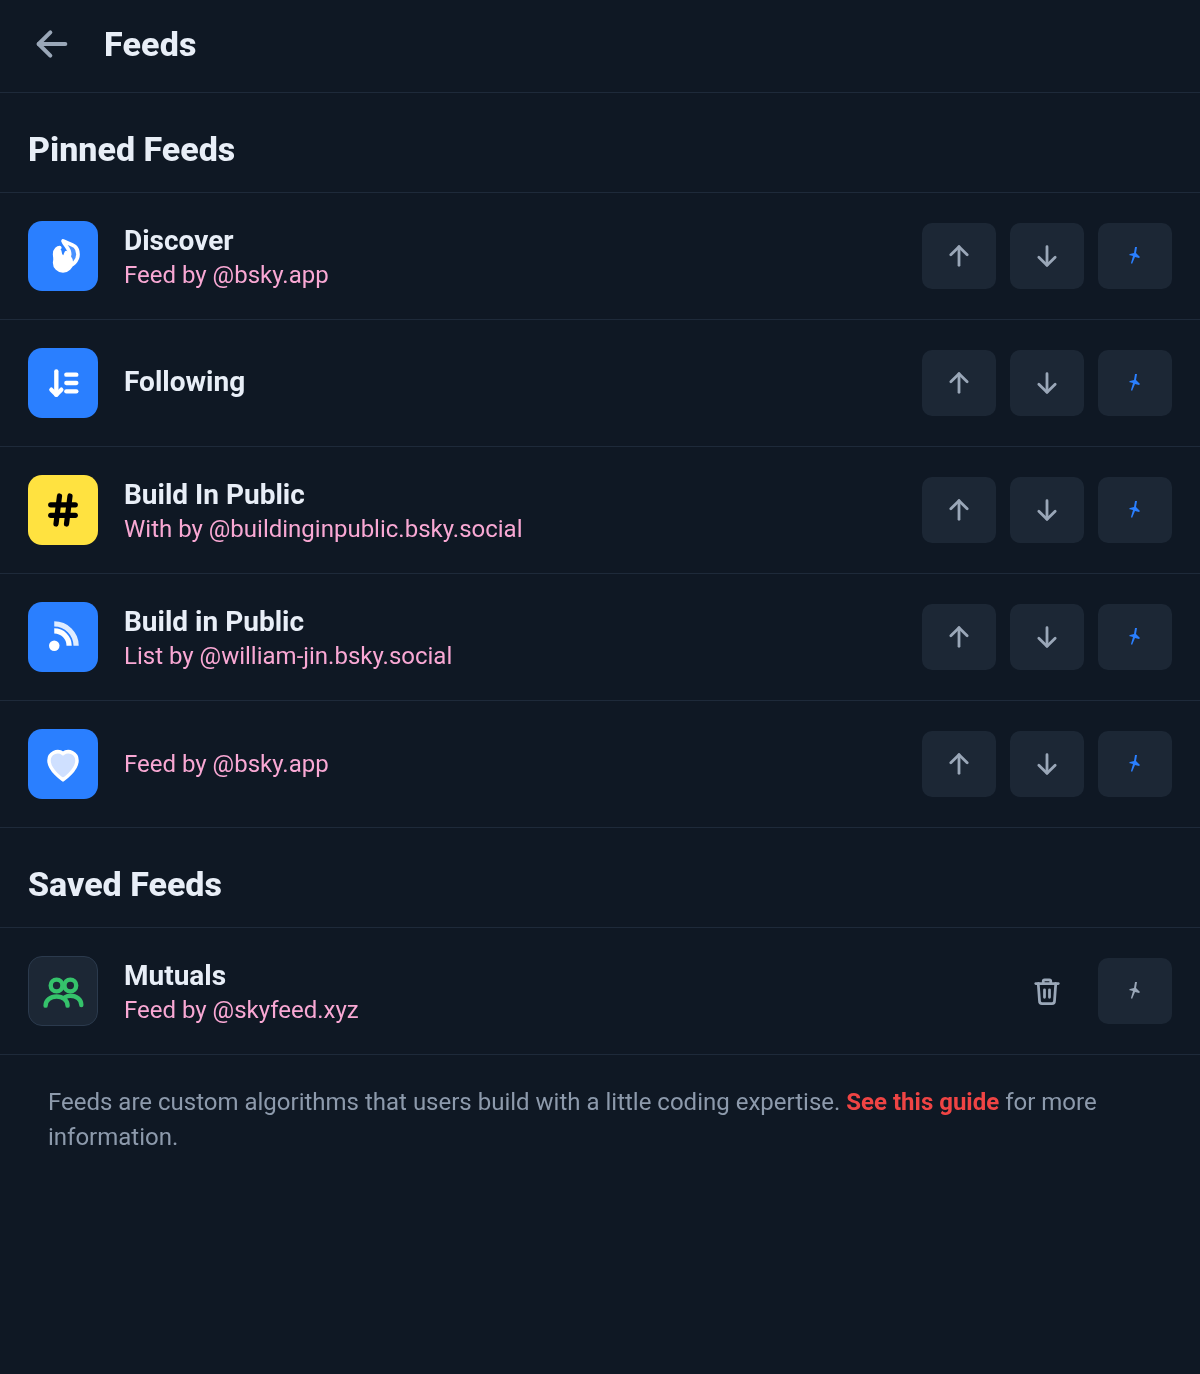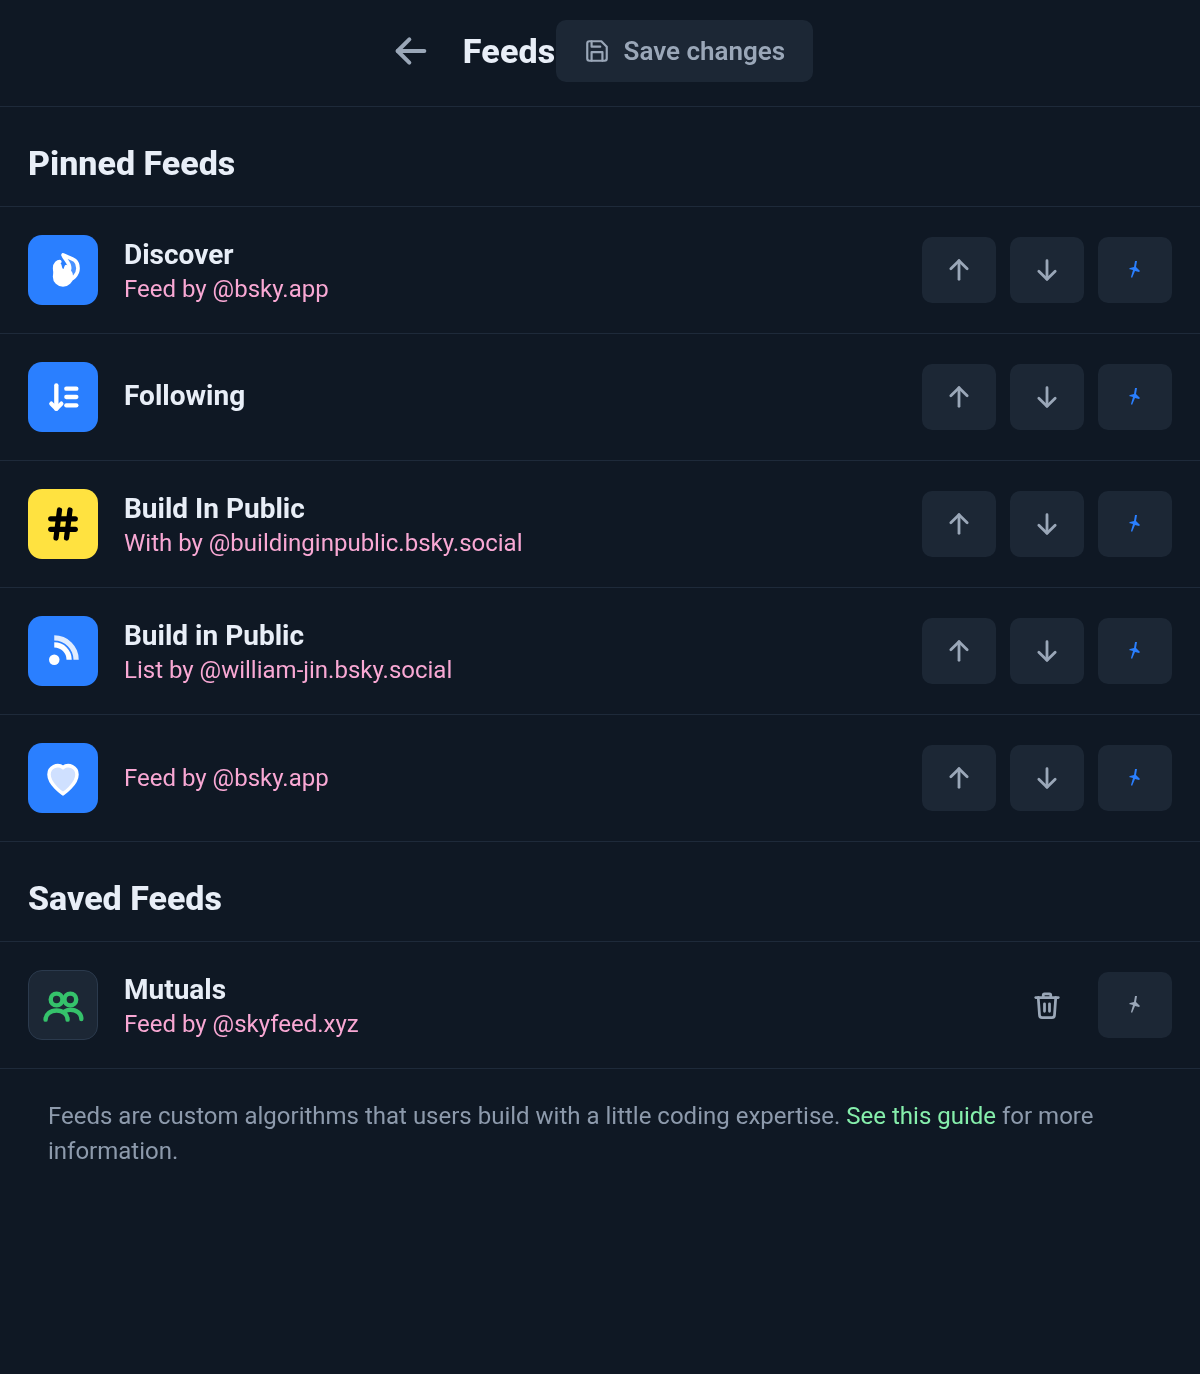--- a/index.html
+++ b/index.html
@@ -1,61 +1,53 @@
 <!DOCTYPE html>
 <html><head>
 <meta charset="utf-8">
 <style>
   * { box-sizing: border-box; margin: 0; padding: 0; }
   html, body { width: 1200px; background: #0f1824; font-family: -apple-system, BlinkMacSystemFont, "Segoe UI", Roboto, Helvetica, Arial, sans-serif; color: #e8eef7; }
-  .header { display: flex; align-items: center; justify-content: center; padding: 20px 28px 24px 28px; border-bottom: 1px solid #1e2a3a; }
+  .header { display: flex; align-items: center; justify-content: space-between; padding: 20px 28px 24px 28px; border-bottom: 1px solid #1e2a3a; }
   .header-left { display: flex; align-items: center; gap: 28px; }
   .back-btn { width: 48px; height: 48px; display:flex; align-items:center; justify-content:center; border-radius: 50%; cursor:pointer; color:#9aa7b8; }
   .page-title { font-size: 34px; font-weight: 800; letter-spacing: .2px; }
   .save-btn { background: #1c2735; color:#9aa7b8; border-radius: 10px; padding: 16px 28px; display:flex; align-items:center; gap:14px; font-size:26px; font-weight:600; cursor:pointer; }
   .section-title { font-size: 34px; font-weight:800; padding: 36px 28px 24px 28px; }
   .feed-row { display:flex; align-items:center; justify-content:space-between; padding: 28px 28px; border-top:1px solid #1e2a3a; border-bottom:1px solid #1e2a3a; margin-top:-1px;gap:25px; }
   .feed-left { display:flex; align-items:center; gap: 26px; }
   .avatar { width: 70px; height: 70px; border-radius: 14px; display:flex; align-items:center; justify-content:center; flex-shrink:0; }
   .feed-text { display:flex; flex-direction:column; gap:4px; }
   .feed-name { font-size: 28px; font-weight:700; color:#e8eef7; }
   .feed-sub { font-size: 24px; color:#f9a8d4; }
   .feed-actions { display:flex; gap:14px; }
   .icon-btn { width: 74px; height: 66px; background:#1c2735; border-radius:10px; display:flex; align-items:center; justify-content:center; cursor:pointer; color:#9aa7b8; }
   .icon-btn.pin-active { color:#2a7fff; }
   .icon-btn.bare { background: transparent; }
   .footer { padding: 30px 48px 40px 48px; font-size:24px; color:#8d9aac; line-height:1.45; }
-  .footer a { color:#86efac; text-decoration:none; }
+  .footer a { color:#ef4444; text-decoration:none;font-weight:bold; }
   svg { display:block; }
   
   .av-blue   { background:#2a7fff; color:#fff; }
   .av-yellow { background:#ffe240; color:#000; }
   .av-dark   { background:#1c2735; border:1px solid #2b3a4d; }
 </style>
 </head>
 <body>
 
 <div class="header">
   <div class="header-left">
     <div class="back-btn">
       <svg width="40" height="40" viewBox="0 0 24 24" fill="none" stroke="currentColor" stroke-width="2.4" stroke-linecap="round" stroke-linejoin="round">
           <line x1="20" y1="12" x2="4" y2="12"></line>
           <polyline points="11 5 4 12 11 19"></polyline>
         </svg>
     </div>
     <div class="page-title">Feeds</div>
   </div>
-  <div class="save-btn">
-    <svg width="26" height="26" viewBox="0 0 24 24" fill="none" stroke="currentColor" stroke-width="2" stroke-linecap="round" stroke-linejoin="round">
-        <path d="M19 21H5a2 2 0 0 1-2-2V5a2 2 0 0 1 2-2h11l5 5v11a2 2 0 0 1-2 2z"></path>
-        <polyline points="17 21 17 13 7 13 7 21"></polyline>
-        <polyline points="7 3 7 8 15 8"></polyline>
-      </svg>
-    <span>Save changes</span>
-  </div>
 </div>
 
 <div class="section-title">Pinned Feeds</div>
 
 <div class="feed-row">
   <div class="feed-left">
     <div class="avatar av-blue">
       <svg width="40" height="40" viewBox="0 0 24 24" fill="none" stroke="#fff" stroke-width="2.2" stroke-linecap="round" stroke-linejoin="round">
           <path d="M12 3c1 3 4 4 4 8a4 4 0 0 1-8 0c0-2 1-3 2-4-1 0-3 1-3 4a7 7 0 0 0 14 0c0-6-5-6-9-8z" fill="#fff" fill-opacity=".15"></path>
           <path d="M12 21a5 5 0 0 0 5-5c0-3-2-4-3-6-1 2-1 3-1 4-1-1-3-2-3-5-2 2-3 4-3 7a5 5 0 0 0 5 5z" fill="#fff"></path>

